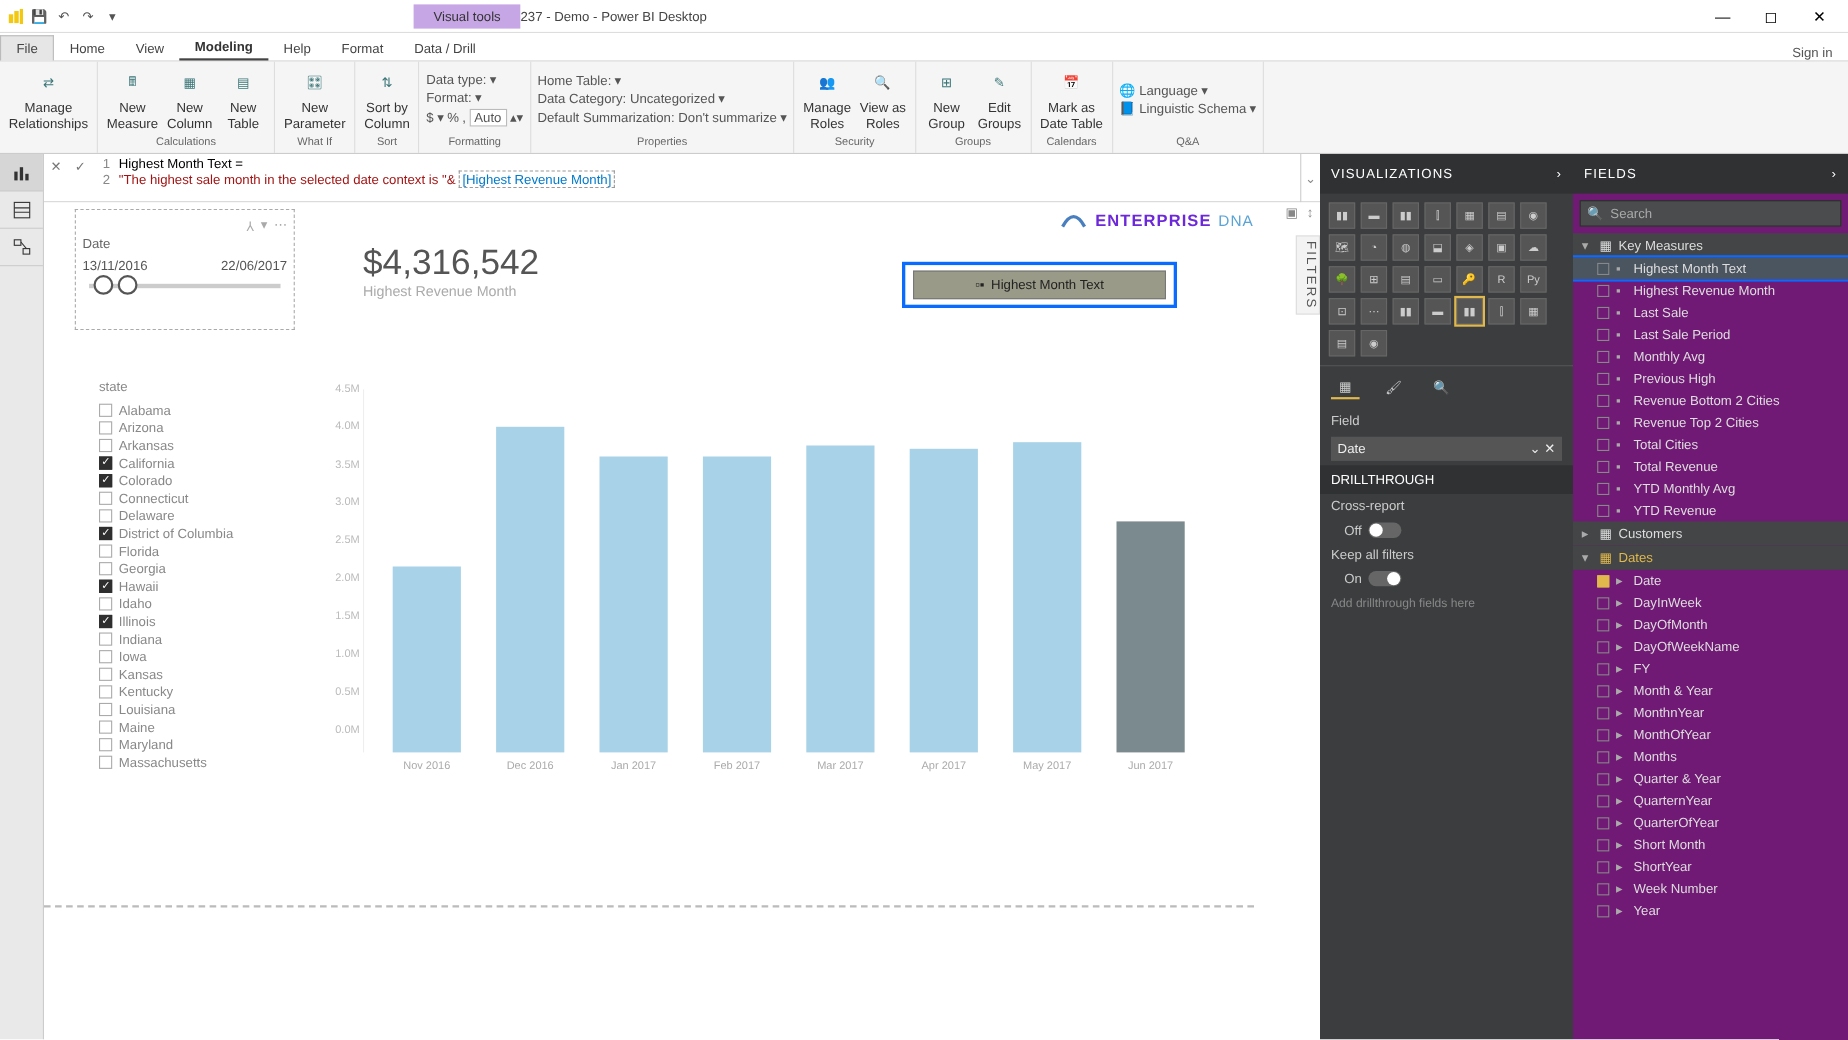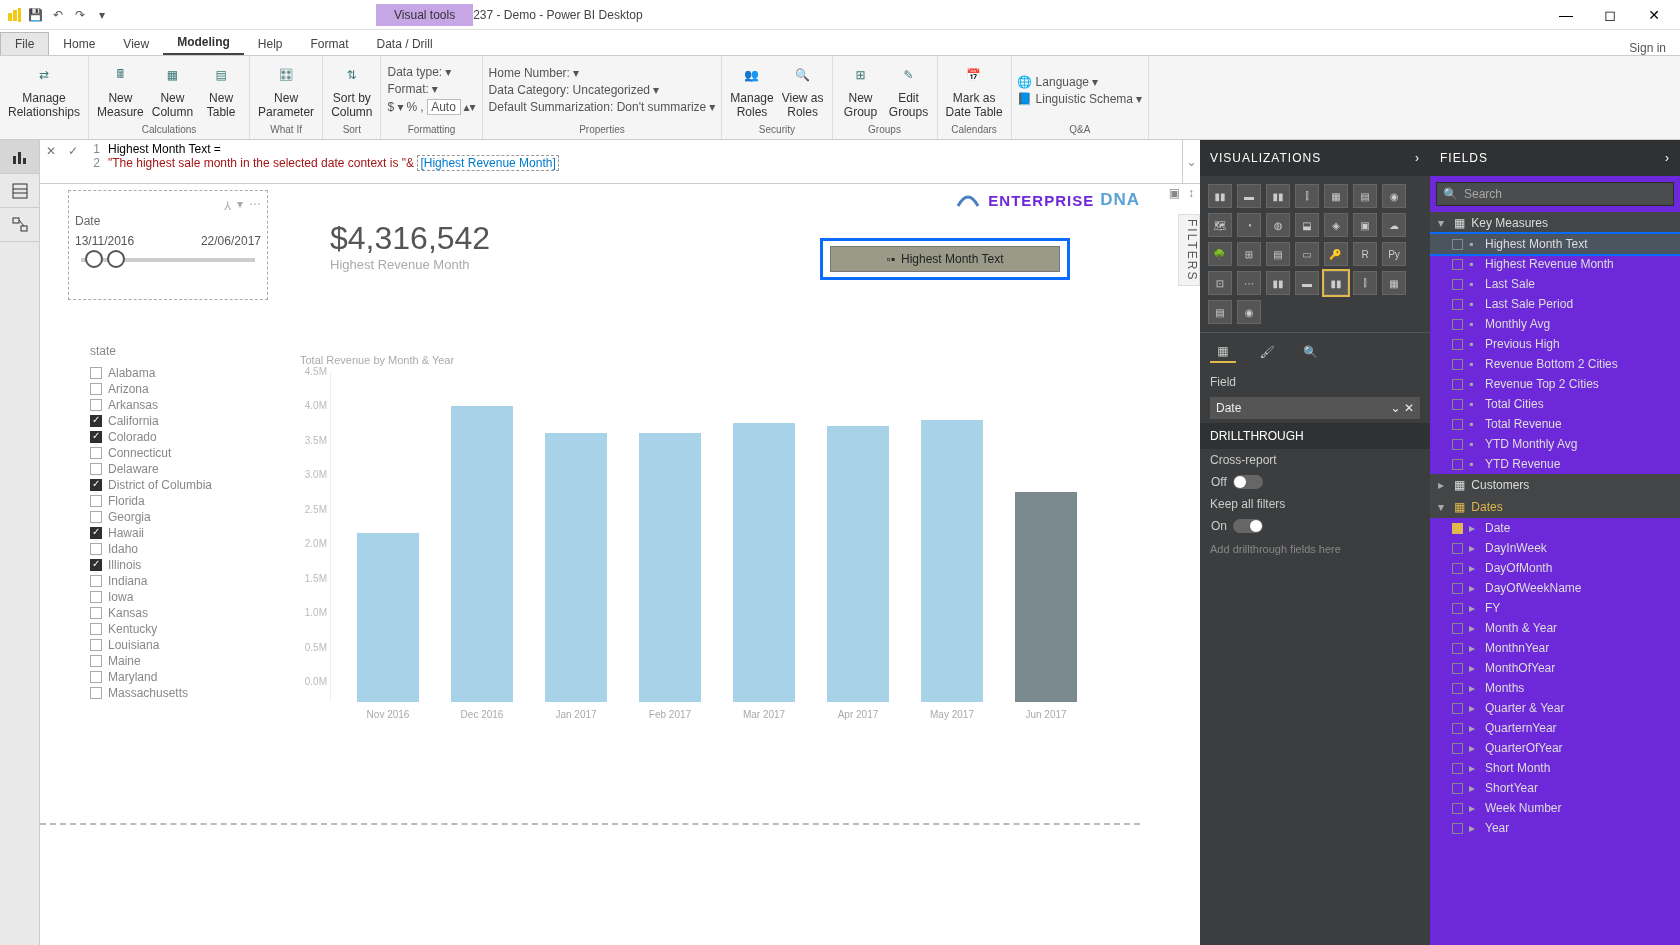--- a/index.html
+++ b/index.html
@@ -46,50 +46,50 @@
 .slicer-date{position:absolute;left:28px;top:6px;width:200px;height:110px;border:1px dashed #aaa;padding:6px;}
 .slicer-date .hdr{color:#666;margin-bottom:6px;}
 .slicer-date .vals{display:flex;justify-content:space-between;color:#555;margin-bottom:6px;}
 .slicer-track{height:4px;background:#ccc;position:relative;margin:10px 6px;}
 .slicer-track .handle{width:18px;height:18px;border:2px solid #555;border-radius:50%;background:#fff;position:absolute;top:-8px;}
 .kpi{position:absolute;left:290px;top:36px;}
 .kpi .val{font-size:32px;color:#555;font-weight:300;}
 .kpi .lbl{color:#aaa;font-size:13px;}
 .logo{position:absolute;right:60px;top:2px;display:flex;align-items:center;gap:6px;color:#555;}
 .logo .brand1{color:#6d28d9;font-weight:700;letter-spacing:1px;font-size:15px;}
-.logo .brand2{color:#5aa3d6;font-weight:700;letter-spacing:1px;font-size:17px;}
+.logo .brand2{color:#5aa3d6;font-weight:400;letter-spacing:1px;font-size:14px;}
 .card-sel{position:absolute;left:780px;top:54px;width:250px;height:42px;border:3px solid #0a6cff;display:flex;align-items:center;justify-content:center;background:#fff;}
 .card-sel .inner{width:230px;height:26px;background:#9a9a88;display:flex;align-items:center;justify-content:center;gap:6px;color:#222;border:1px solid #777;}
 .state-slicer{position:absolute;left:50px;top:160px;width:180px;}
 .state-slicer .title{color:#888;margin-bottom:8px;}
 .state-slicer .opt{display:flex;align-items:center;gap:6px;color:#888;margin:2px 0;}
 .state-slicer .cb{width:12px;height:12px;border:1px solid #aaa;display:inline-block;}
 .state-slicer .cb.checked{background:#2f2f2f;border-color:#2f2f2f;position:relative;}
 .state-slicer .cb.checked::after{content:"✓";color:#fff;position:absolute;font-size:10px;left:1px;top:-2px;}
 .chart{position:absolute;left:260px;top:170px;right:60px;height:370px;}
 .chart .ctitle{color:#aaa;font-size:11px;margin-bottom:6px;}
 .chart .plot{position:relative;height:330px;border-left:1px solid #eee;margin-left:30px;}
 .ytick{position:absolute;left:-30px;width:26px;text-align:right;color:#bbb;font-size:10px;}
 .bar{position:absolute;bottom:0;width:62px;background:#a8d2e7;}
 .bar.dim{background:#7b8a8f;}
 .xlabel{position:absolute;bottom:-18px;width:62px;text-align:center;color:#aaa;font-size:10px;}
 .page-divider{position:absolute;left:0;bottom:120px;right:60px;border-top:2px dashed #bbb;}
 
 .vis-pane{position:absolute;right:250px;top:140px;width:230px;bottom:0;background:#3b3d3e;color:#ddd;}
-.fields-pane{position:absolute;right:0;top:140px;width:250px;bottom:0;background:#6d28d9;color:#ddd;overflow:hidden;}
+.fields-pane{position:absolute;right:0;top:140px;width:250px;bottom:0;background:#701a75;color:#ddd;overflow:hidden;}
 .pane-hdr{height:36px;background:#2f3132;display:flex;align-items:center;padding:0 10px;font-size:13px;letter-spacing:1px;color:#fff;justify-content:space-between;}
 .vis-grid{display:flex;flex-wrap:wrap;gap:5px;padding:8px;}
 .vis-icon{width:24px;height:24px;background:#555;border:1px solid #666;display:flex;align-items:center;justify-content:center;color:#ccc;font-size:10px;}
 .vis-icon.sel{outline:2px solid #e0b84c;}
 .tooltabs{display:flex;gap:18px;padding:8px 10px;border-top:1px solid #555;}
 .tooltabs span{width:26px;height:22px;display:flex;align-items:center;justify-content:center;color:#ccc;}
 .well-label{padding:4px 10px;color:#ccc;font-size:12px;}
 .well{margin:4px 10px;background:#555;padding:4px 6px;display:flex;justify-content:space-between;align-items:center;color:#eee;}
 .section-title{background:#2f3132;padding:6px 10px;color:#fff;font-size:12px;margin-top:4px;}
-.toggle-row{display:flex;align-items:center;gap:6px;padding:4px 11px;color:#ccc;}
+.toggle-row{display:flex;align-items:center;gap:6px;padding:4px 22px;color:#ccc;}
 .toggle{width:30px;height:14px;background:#666;border-radius:8px;position:relative;}
 .toggle .knob{width:12px;height:12px;background:#fff;border-radius:50%;position:absolute;top:1px;}
 .drill-placeholder{color:#888;padding:6px 10px;font-size:11px;}
 .search-box{display:flex;align-items:center;gap:6px;background:#4a4c4d;margin:6px;padding:4px 6px;color:#aaa;border:1px solid #2a2a2a;}
 .field-group{display:flex;align-items:center;gap:6px;padding:4px 8px;background:#434546;}
 .field-group .chev{width:10px;color:#aaa;}
 .field-item{display:flex;align-items:center;gap:6px;padding:3px 8px 3px 22px;}
 .field-item .cb{width:11px;height:11px;border:1px solid #888;}
 .field-item .cb.checked{background:#e0b84c;border-color:#e0b84c;}
 .field-item.sel{outline:2px solid #0a6cff;background:#4a5560;}
@@ -203,21 +203,21 @@
           <span>▴▾</span>
         </div>
       </div>
     </div>
     <div class="label">Formatting</div>
   </div>
   <div class="rgroup">
     <div class="items">
       <div class="rrow">
         <div class="line">
-            <span>Home Number:</span>
+            <span>Home Table:</span>
             <span>▾</span>
           </div>
         <div class="line">
             <span>Data Category: Uncategorized</span>
             <span>▾</span>
           </div>
         <div class="line">
             <span>Default Summarization: Don't summarize</span>
             <span>▾</span>
           </div>
@@ -446,21 +446,20 @@
           <span>Maryland</span>
         </div>
         <div class="opt">
           <span class="cb "></span>
           <span>Massachusetts</span>
         </div>
       </div>
   </div>
 
   <div class="chart">
-    <div class="ctitle">Total Revenue by Month &amp; Year</div>
     <div class="plot" id="plot">
         <div class="ytick" style="top: 304px;">0.0M</div>
         <div class="ytick" style="top: 269.556px;">0.5M</div>
         <div class="ytick" style="top: 235.111px;">1.0M</div>
         <div class="ytick" style="top: 200.667px;">1.5M</div>
         <div class="ytick" style="top: 166.222px;">2.0M</div>
         <div class="ytick" style="top: 131.778px;">2.5M</div>
         <div class="ytick" style="top: 97.3333px;">3.0M</div>
         <div class="ytick" style="top: 62.8889px;">3.5M</div>
         <div class="ytick" style="top: 28.4444px;">4.0M</div>

